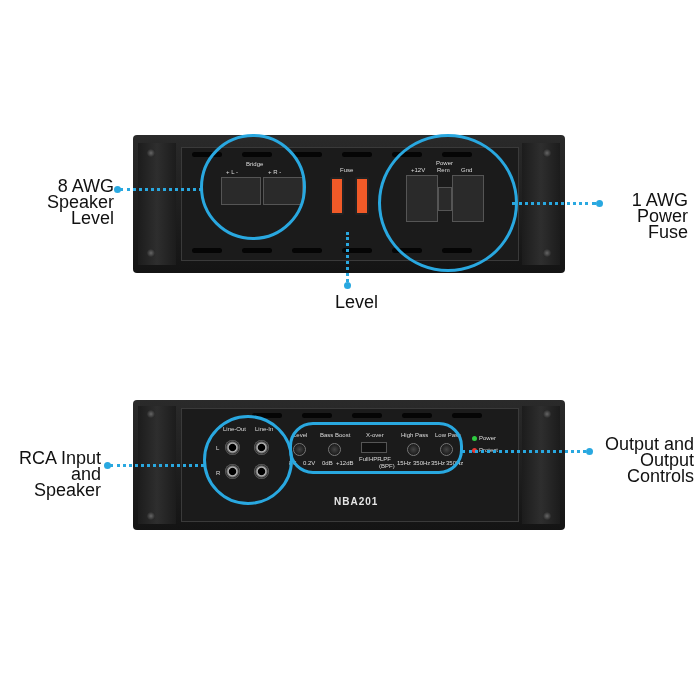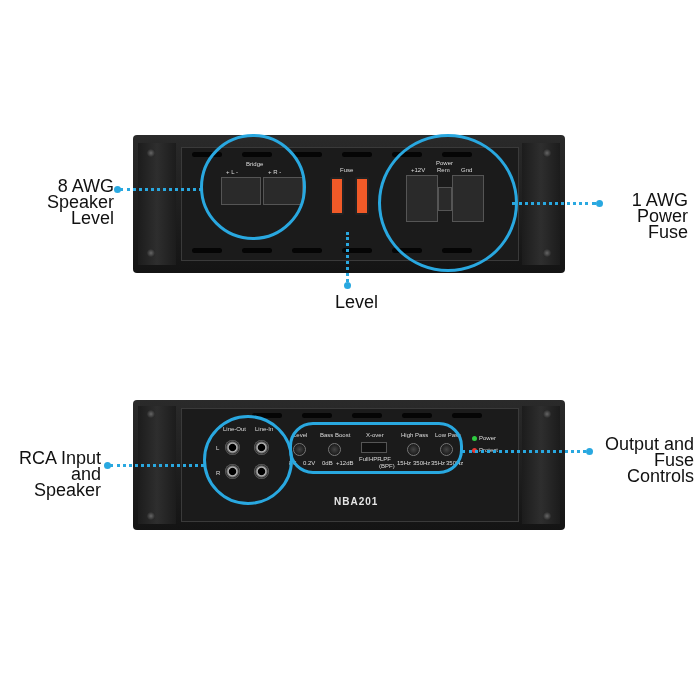--- a/index.html
+++ b/index.html
@@ -154,14 +154,14 @@
 <div class="dotline" style="left:110px;top:464px;width:94px;"></div>
 <div class="label" style="left:11px;top:450px;width:90px;">
   <div>RCA Input</div>
   <div>and Speaker</div>
 </div>
 
 <div class="dotline" style="left:462px;top:450px;width:124px;"></div>
 <div class="dot" style="left:586px;top:448px"></div>
 <div class="label" style="left:594px;top:436px;width:100px;">
   <div>Output and</div>
-  <div>Fuse Controls</div>
+  <div>Output Controls</div>
 </div>
 
 </body></html>

